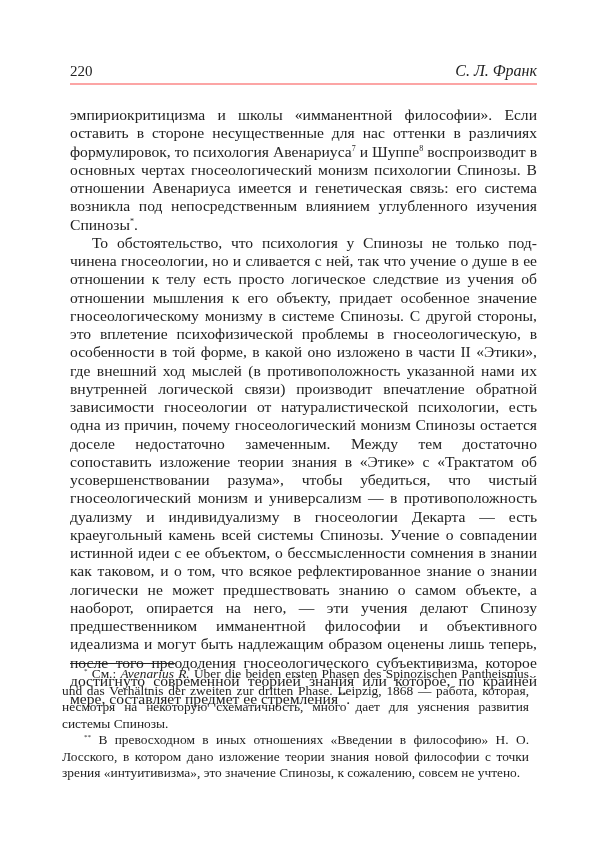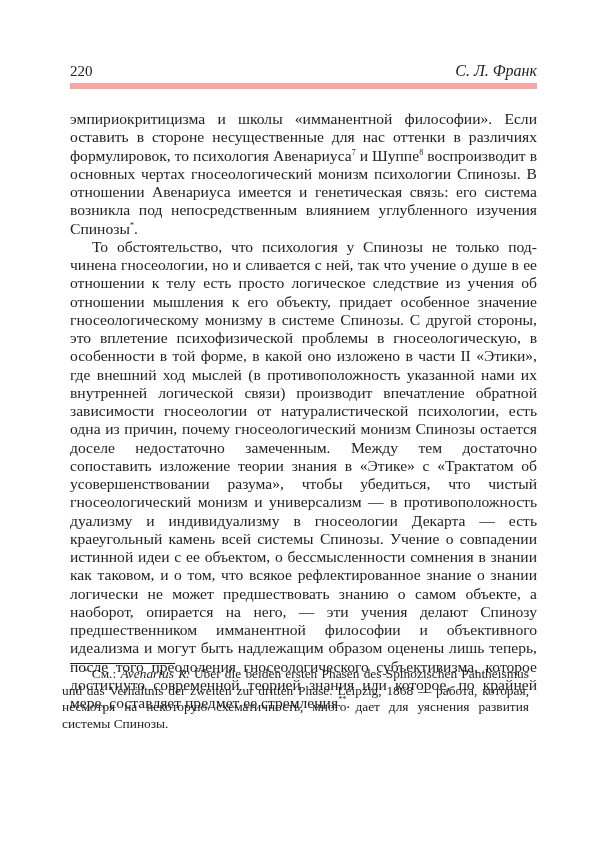--- a/index.html
+++ b/index.html
@@ -22,21 +22,21 @@
       width: 467px;
     }
     .running-head {
       display: flex;
       justify-content: space-between;
       align-items: baseline;
       font-family: "Liberation Serif", "DejaVu Serif", serif;
       font-size: 15px;
       line-height: 18px;
       padding-bottom: 3px;
-      border-bottom: 6px solid #fca5a5;
+      border-bottom: 2px solid #fca5a5;
     }
     .running-head .author {
       font-style: italic;
       font-size: 16px;
     }
     .body-text {
       margin-top: 21px;
       font-family: "Liberation Serif", "DejaVu Serif", serif;
       font-size: 15.6px;
       line-height: 18.25px;
@@ -97,13 +97,14 @@
   <div class="body-text">
     <p><span>эмпириокритицизма и школы «имманентной философии». Если оставить в стороне несущественные для нас оттенки в раз­личиях формулировок, то психология Авенариуса</span><sup>7</sup><span> и Шуппе</span><sup>8</sup><span> воспроизводит в основных чертах гносеологический монизм психологии Спинозы. В отношении Авенариуса имеется и ге­нетическая связь: его система возникла под непосредственным влиянием углубленного изучения Спинозы</span><sup>*</sup><span>.</span></p>
     <p class="indent"><span>То обстоятельство, что психология у Спинозы не только под­чинена гносеологии, но и сливается с ней, так что учение о душе в ее отношении к телу есть просто логическое следствие из уче­ния об отношении мышления к его объекту, придает особен­ное значение гносеологическому монизму в системе Спинозы. С другой стороны, это вплетение психофизической проблемы в гносеологическую, в особенности в той форме, в какой оно из­ложено в части II «Этики», где внешний ход мыслей (в противо­положность указанной нами их внутренней логической связи) производит впечатление обратной зависимости гносеологии от натуралистической психологии, есть одна из причин, почему гносеологический монизм Спинозы остается доселе недостаточ­но замеченным. Между тем достаточно сопоставить изложение теории знания в «Этике» с «Трактатом об усовершенствовании разума», чтобы убедиться, что чистый гносеологический мо­низм и универсализм — в противоположность дуализму и ин­дивидуализму в гносеологии Декарта — есть краеугольный камень всей системы Спинозы. Учение о совпадении истинной идеи с ее объектом, о бессмысленности сомнения в знании как таковом, и о том, что всякое рефлектированное знание о знании логически не может предшествовать знанию о самом объекте, а наоборот, опирается на него, — эти учения делают Спинозу предшественником имманентной философии и объективного идеализма и могут быть надлежащим образом оценены лишь теперь, после того преодоления гносеологического субъективиз­ма, которое достигнуто современной теорией знания или кото­рое, по крайней мере, составляет предмет ее стремления</span><sup>**</sup><span>.</span></p>
   </div>
 </div>
 
 <div class="fn-rule"></div>
 
 <div class="footnotes">
   <p><span class="fn-mark">*</span><span> См.: </span><em>Avenarius R.</em><span> Über die beiden ersten Phasen des Spinozischen Pantheismus und das Verhältnis der zweiten zur dritten Phase. Leipzig, 1868 — работа, которая, несмотря на некоторую схематичность, много дает для уяснения развития системы Спинозы.</span></p>
+  <p><span class="fn-mark">**</span><span> В превосходном в иных отношениях «Введении в философию» Н. О. Лосского, в котором дано изложение теории знания новой фило­софии с точки зрения «интуитивизма», это значение Спинозы, к со­жалению, совсем не учтено.</span></p>
 </div>
 
 </body></html>

